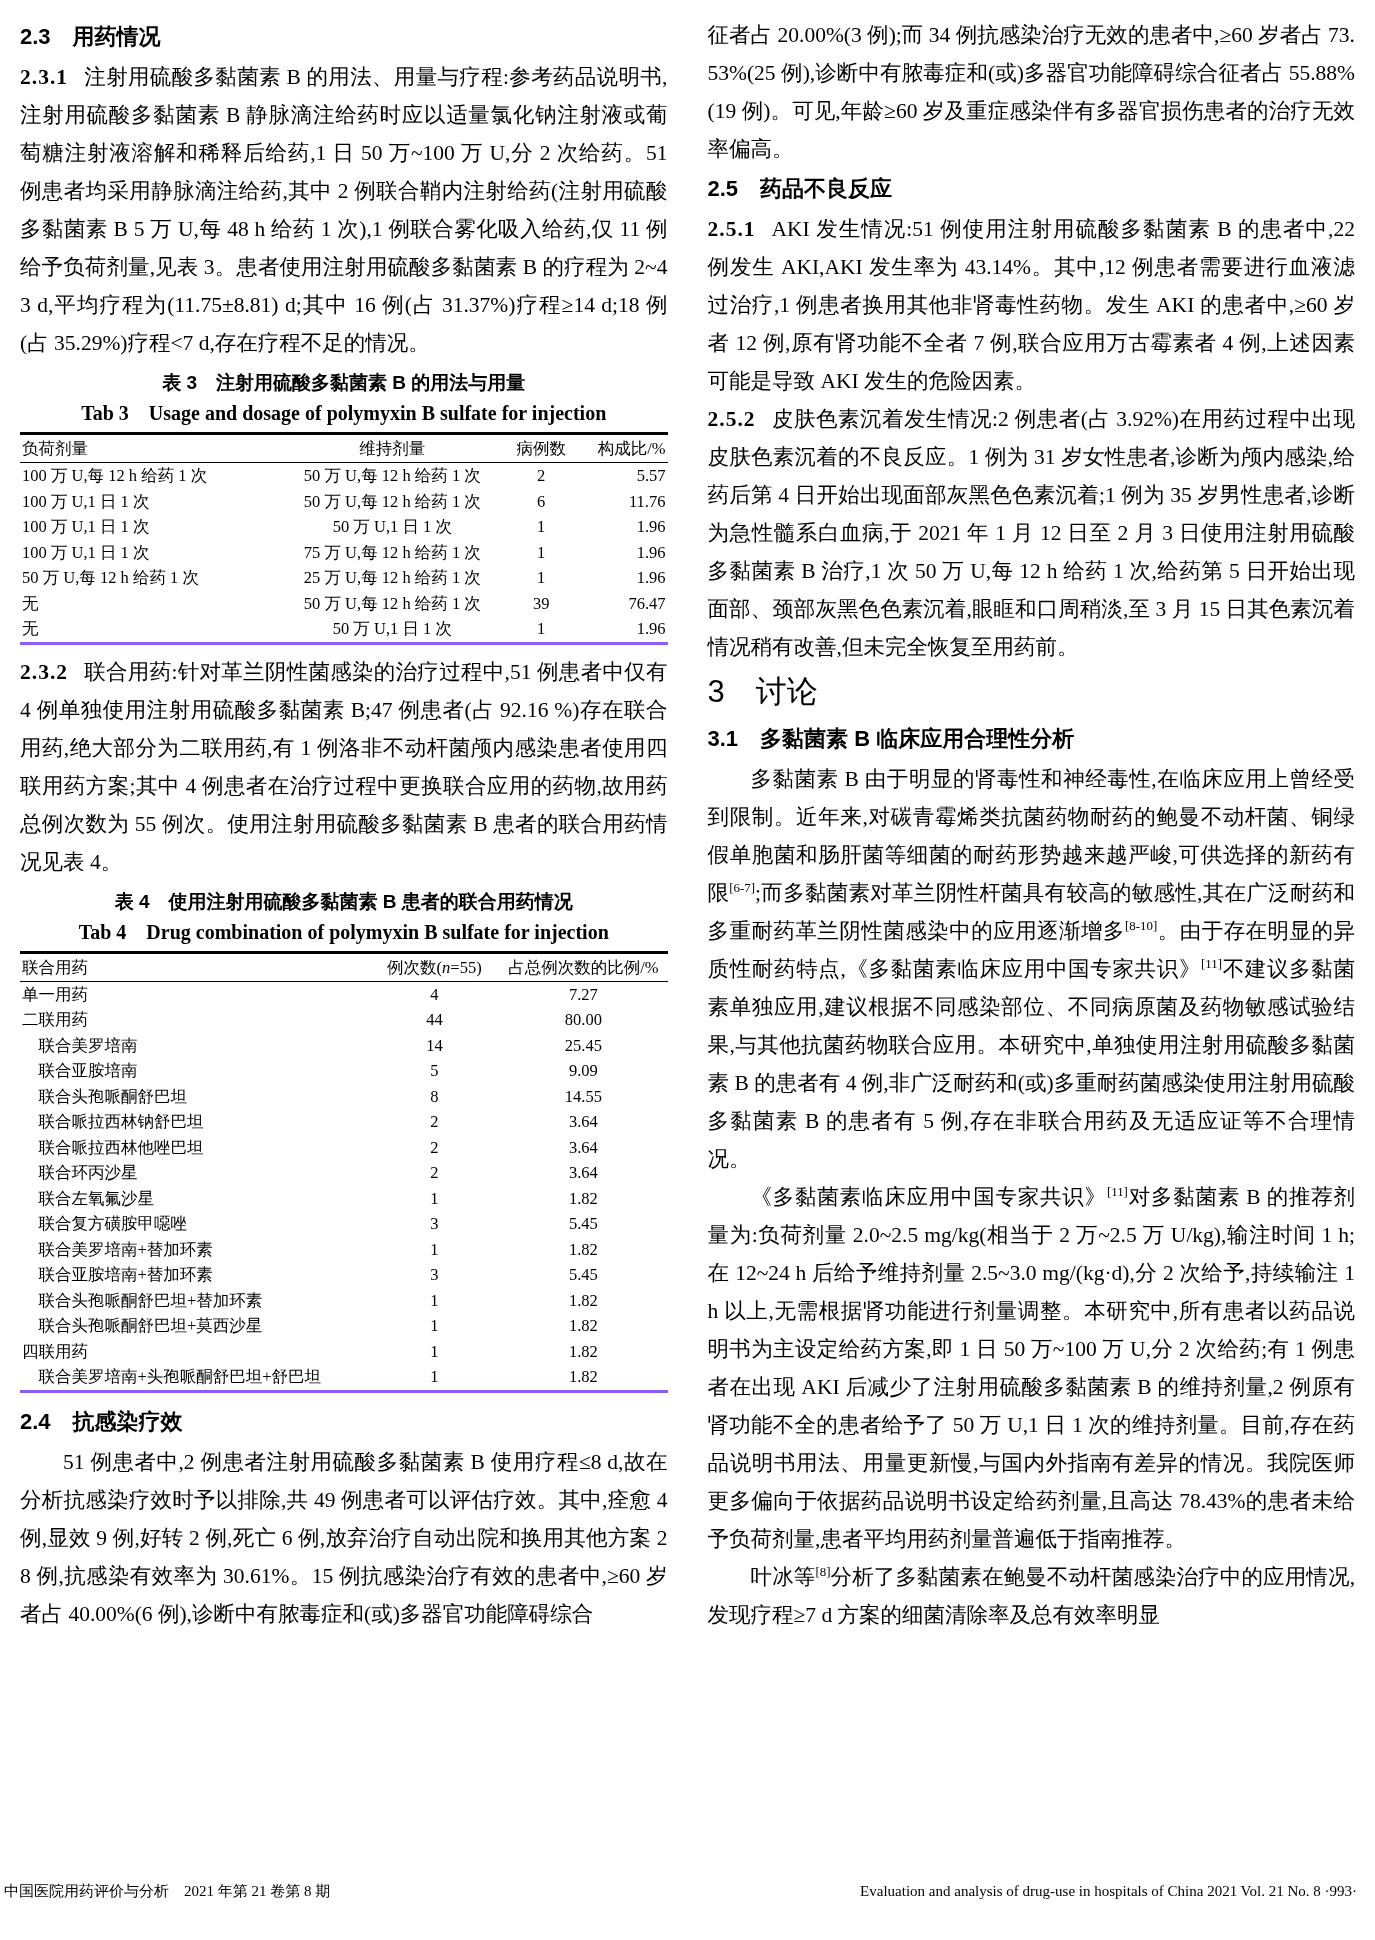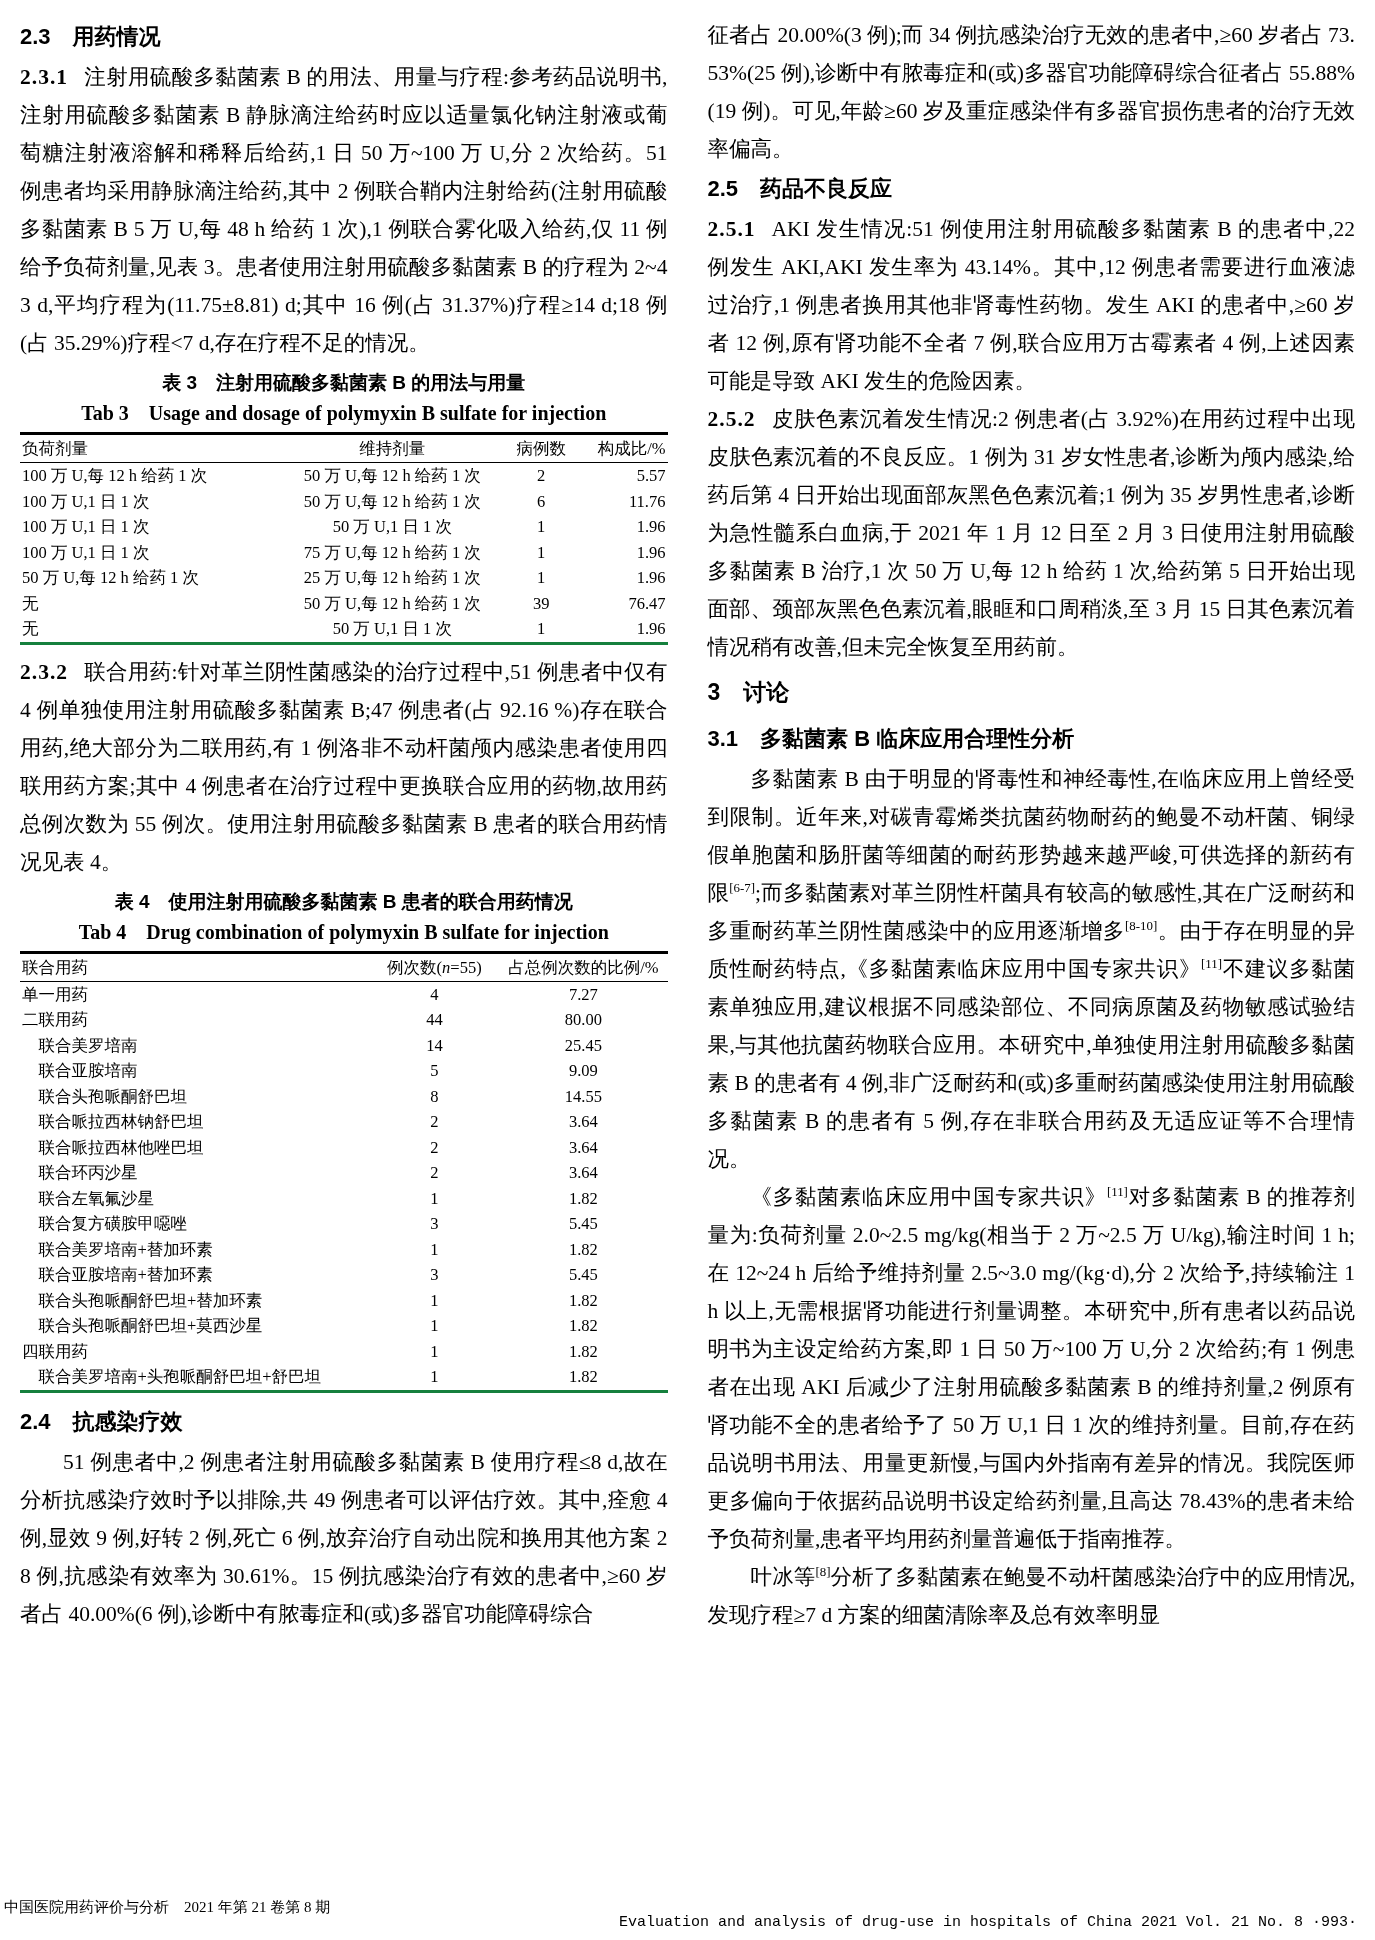--- a/index.html
+++ b/index.html
@@ -33,22 +33,22 @@
   .h-sec {
     font-family:"Liberation Sans","DejaVu Sans",sans-serif;
     font-weight:bold;
     font-size:22px;
     line-height:42px;
     margin:0;
     text-align:left;
   }
   .h-big {
     font-family:"Liberation Sans","DejaVu Sans",sans-serif;
-    font-weight:bold;
-    font-size:23px;
+    font-weight:normal;
+    font-size:31px;
     line-height:52px;
     margin:0;
   }
 
   
   .tbl-cap-cn {
     text-align:center;
     font-family:"Liberation Sans","DejaVu Sans",sans-serif;
     font-weight:bold;
     font-size:19px;
@@ -62,21 +62,21 @@
     font-size:20px;
     line-height:30px;
     margin:0 0 4px 0;
   }
 
   
   table.datatable {
     width:100%;
     border-collapse:collapse;
     border-top:3px solid #000;
-    border-bottom:3px solid #15803d;
+    border-bottom:3px solid #8b5cf6;
     font-size:16.5px;
     margin:0 0 8px 0;
   }
   table.datatable th {
     font-weight:normal;
     border-bottom:1.5px solid #000;
     padding:4px 2px 3px 2px;
     line-height:20px;
     white-space:nowrap;
   }
@@ -96,21 +96,21 @@
     position:absolute;
     left:4px; right:18px;
     top:1878px;
     display:flex;
     justify-content:space-between;
     align-items:center;
     font-size:15px;
     line-height:26px;
   }
   .footer .cn { font-family:"Liberation Serif","DejaVu Serif",serif; }
-  .footer .en { font-family:Liberation Mono, monospace;margin-top:32px; }
+  .footer .en { font-family:Liberation Serif, serif; }
 </style>
 </head>
 <body>
 
 <div class="page">
   <div class="columns">
 
     <div class="col">
 
       <h3 class="h-sec">2.3　用药情况</h3>

